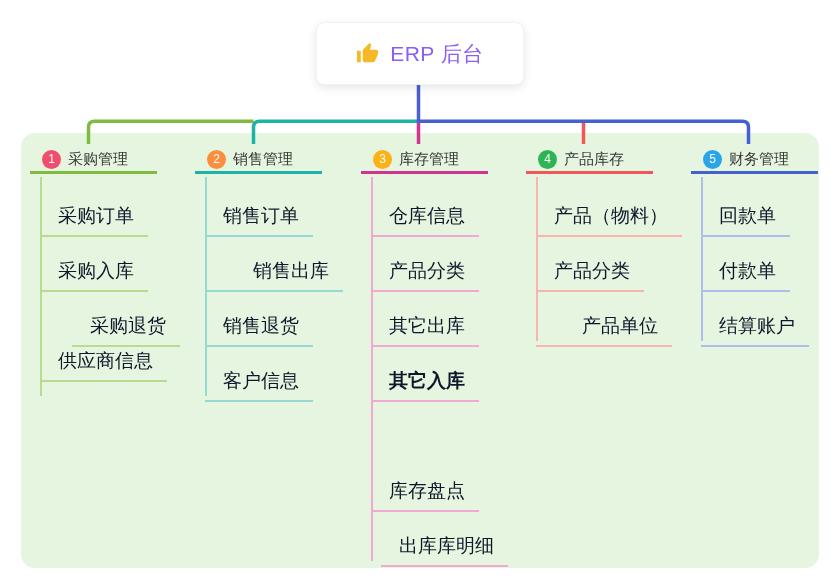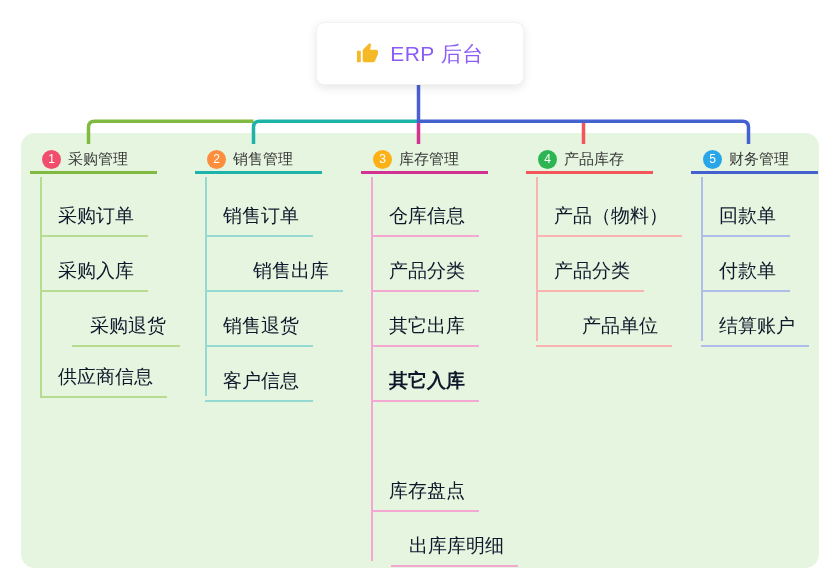--- a/index.html
+++ b/index.html
@@ -65,21 +65,21 @@
     <div class="trunk" style="left: 40px; height: 219px; background: rgb(183, 219, 144);"></div>
     <div class="child" style="left: 40px; top: 203px; border-bottom-color: rgb(183, 219, 144);">
       <span>采购订单</span>
     </div>
     <div class="child" style="left: 40px; top: 258px; border-bottom-color: rgb(183, 219, 144);">
       <span>采购入库</span>
     </div>
     <div class="child" style="left: 40px; top: 313px; border-bottom-color: rgb(183, 219, 144); margin-left: 32px;">
       <span>采购退货</span>
     </div>
-    <div class="child" style="left: 40px; top: 364px; border-bottom-color: rgb(183, 219, 144); align-items: flex-end;">
+    <div class="child" style="left: 40px; top: 348px; border-bottom-color: rgb(183, 219, 144); align-items: flex-end;">
       <span>供应商信息</span>
     </div>
     <div class="btitle" style="left: 195px; border-bottom-color: rgb(30, 179, 169);">
       <span class="badge" style="background: rgb(252, 142, 61);">2</span>
       <span class="btext">销售管理</span>
     </div>
     <div class="trunk" style="left: 205px; height: 219px; background: rgb(150, 217, 210);"></div>
     <div class="child" style="left: 205px; top: 203px; border-bottom-color: rgb(150, 217, 210);">
       <span>销售订单</span>
     </div>
@@ -105,21 +105,21 @@
     </div>
     <div class="child" style="left: 371px; top: 313px; border-bottom-color: rgb(243, 168, 210);">
       <span>其它出库</span>
     </div>
     <div class="child" style="left: 371px; top: 368px; border-bottom-color: rgb(243, 168, 210); font-weight: bold;">
       <span>其它入库</span>
     </div>
     <div class="child" style="left: 371px; top: 478px; border-bottom-color: rgb(243, 168, 210); text-align: center;">
       <span>库存盘点</span>
     </div>
-    <div class="child" style="left: 391px; top: 533px; border-bottom-color: rgb(243, 168, 210);">
+    <div class="child" style="left: 381px; top: 533px; border-bottom-color: rgb(243, 168, 210);">
       <span>出库库明细</span>
     </div>
     <div class="btitle" style="left: 526px; border-bottom-color: rgb(242, 86, 88);">
       <span class="badge" style="background: rgb(44, 181, 82);">4</span>
       <span class="btext">产品库存</span>
     </div>
     <div class="trunk" style="left: 536px; height: 164px; background: rgb(250, 179, 177);"></div>
     <div class="child" style="left: 536px; top: 203px; border-bottom-color: rgb(250, 179, 177);">
       <span>产品（物料）</span>
     </div>

